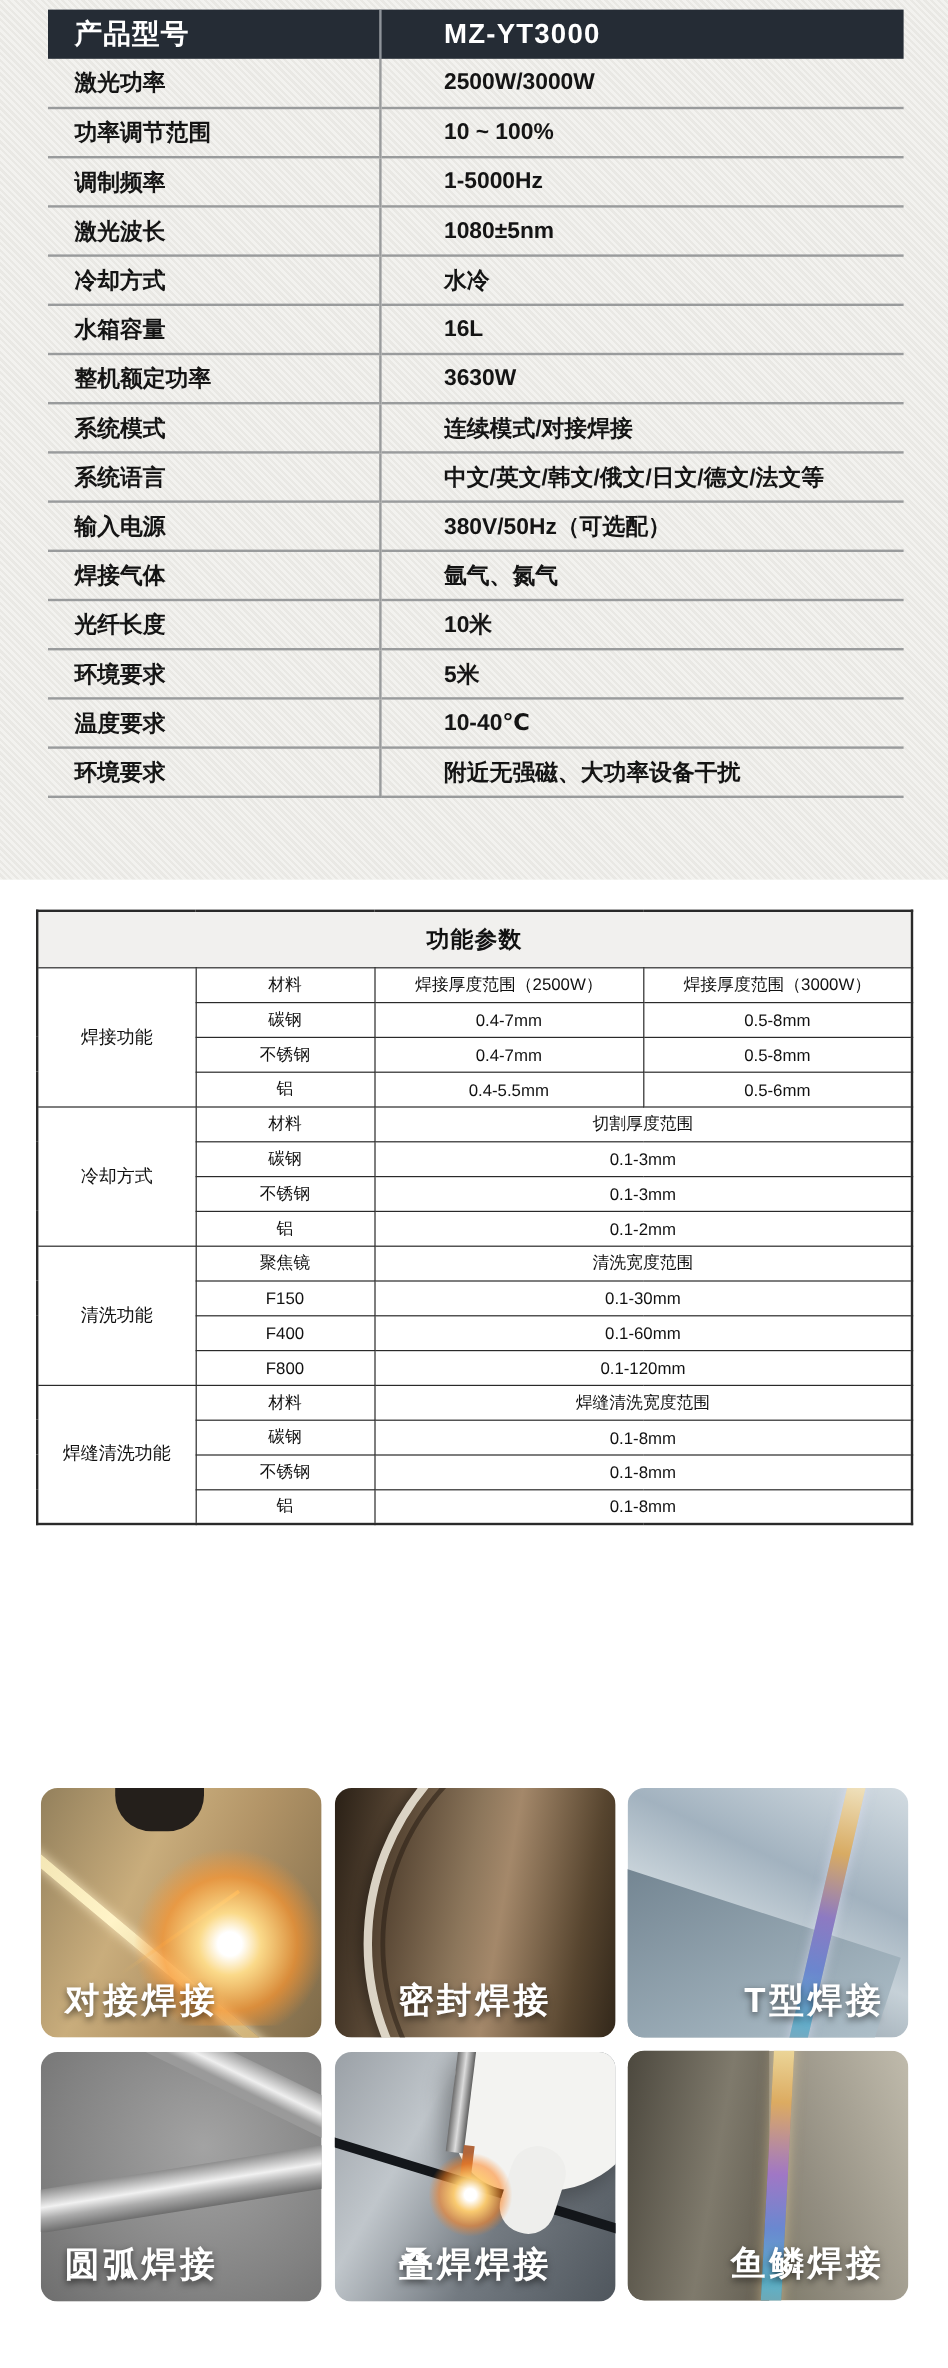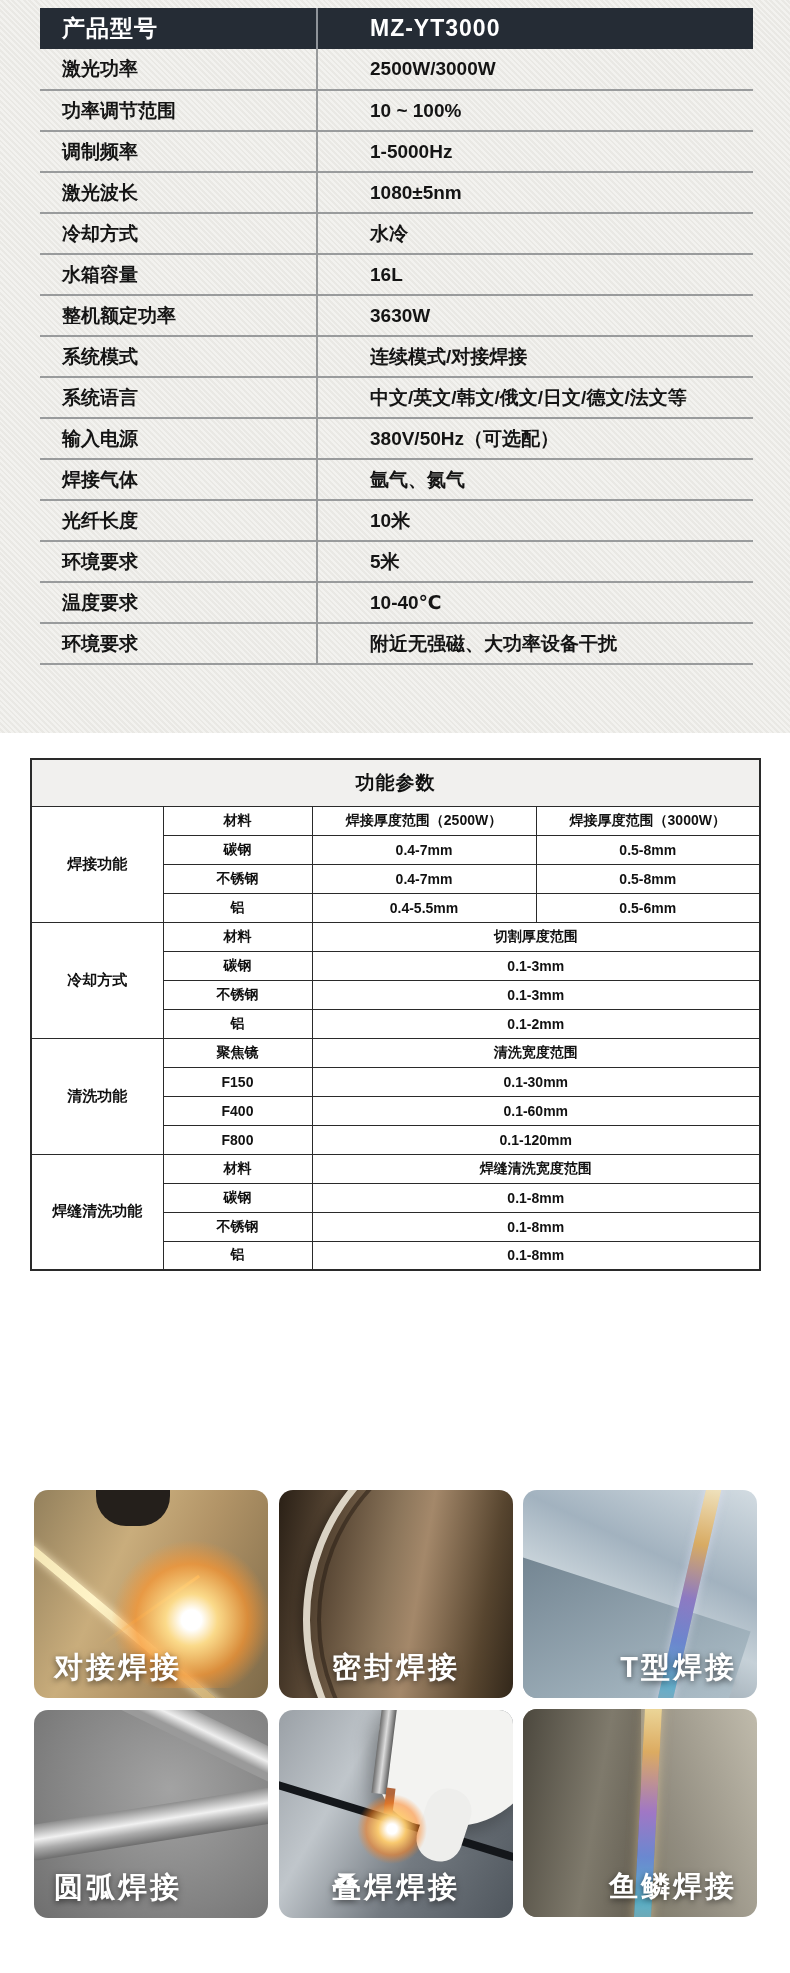--- a/index.html
+++ b/index.html
@@ -29,21 +29,21 @@
   table.spec tbody td.lbl { padding-left:22px; border-right:2px solid #999b9c; }
   table.spec tbody td.val { padding-left:52px; }
   table.spec tbody tr:last-child td { border-bottom:2px solid #999b9c; }
 
   
   table.func { position:absolute; left:30px; top:758px; width:729px; border-collapse:collapse; table-layout:fixed; background:#ffffff; border:2px solid #2a2a2a; }
   table.func col.g1 { width:132px; }
   table.func col.g2 { width:149px; }
   table.func col.g3 { width:224px; }
   table.func col.g4 { width:224px; }
-  table.func td { border:1px solid #2a2a2a; text-align:center; vertical-align:middle; color:#111; font-size:14px; font-weight:700; height:29px; }
+  table.func td { border:1px solid #2a2a2a; text-align:center; vertical-align:middle; color:#111; font-size:14px; font-weight:400; height:29px; }
   table.func td.title-cell { height:47px; background:#f1f0ee; font-size:19px; font-weight:bold; letter-spacing:1px;margin-top:20px; }
   table.func td.group-cell { font-size:15px; }
 
   
   .promo {
     position:absolute; left:25px; top:1300px; width:740px; height:645px;
     border-radius:26px; overflow:hidden;
     background:linear-gradient(180deg,#7175822 0%, #707482 0%, #5c606d 30%, #3c3e4b 62%, #1f202c 82%, #131420 100%);
   }
   .promo-watermark-cn {

